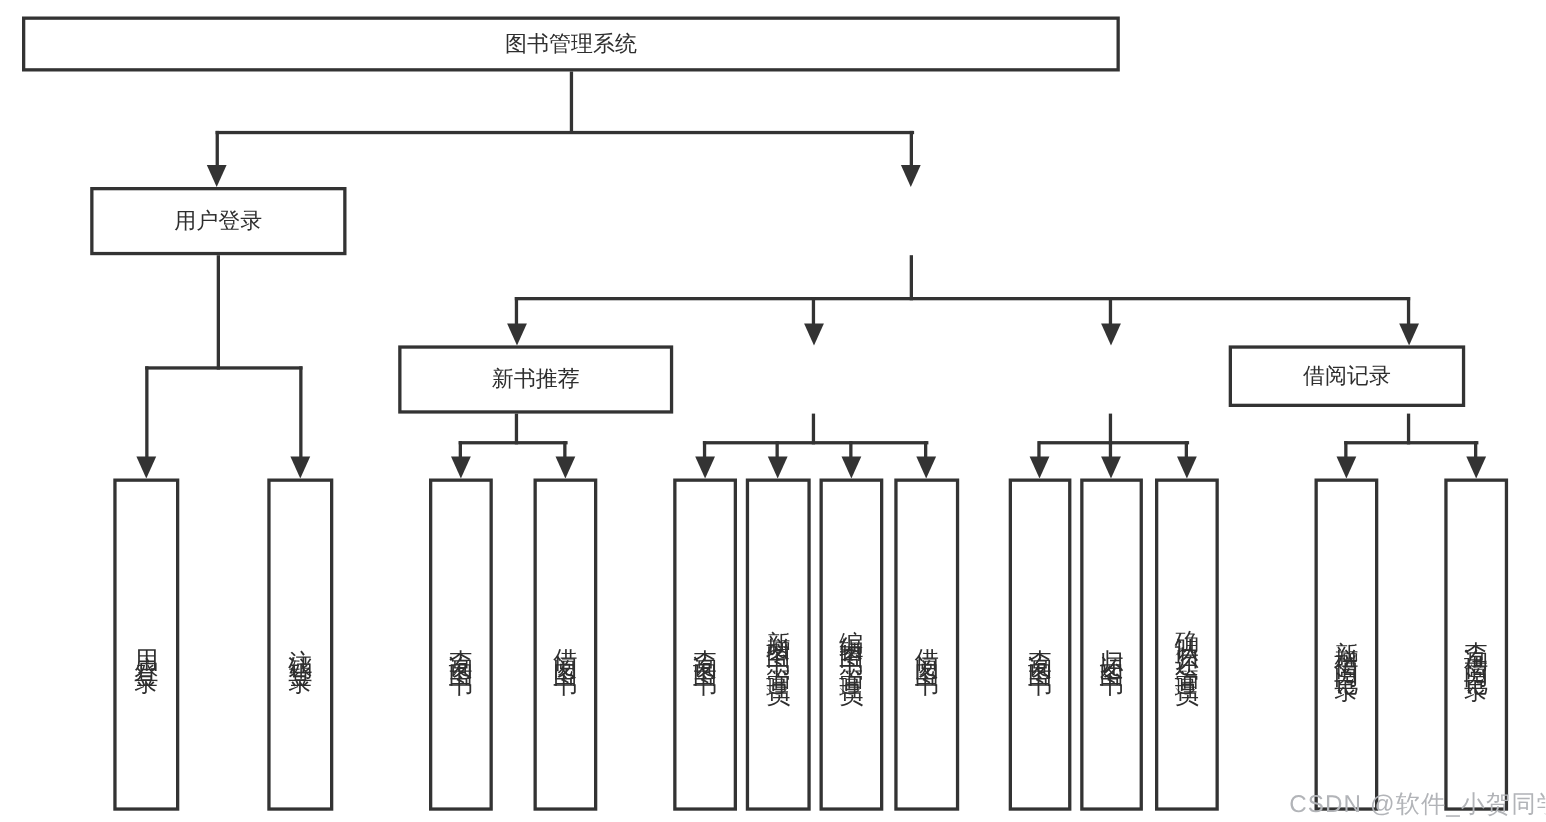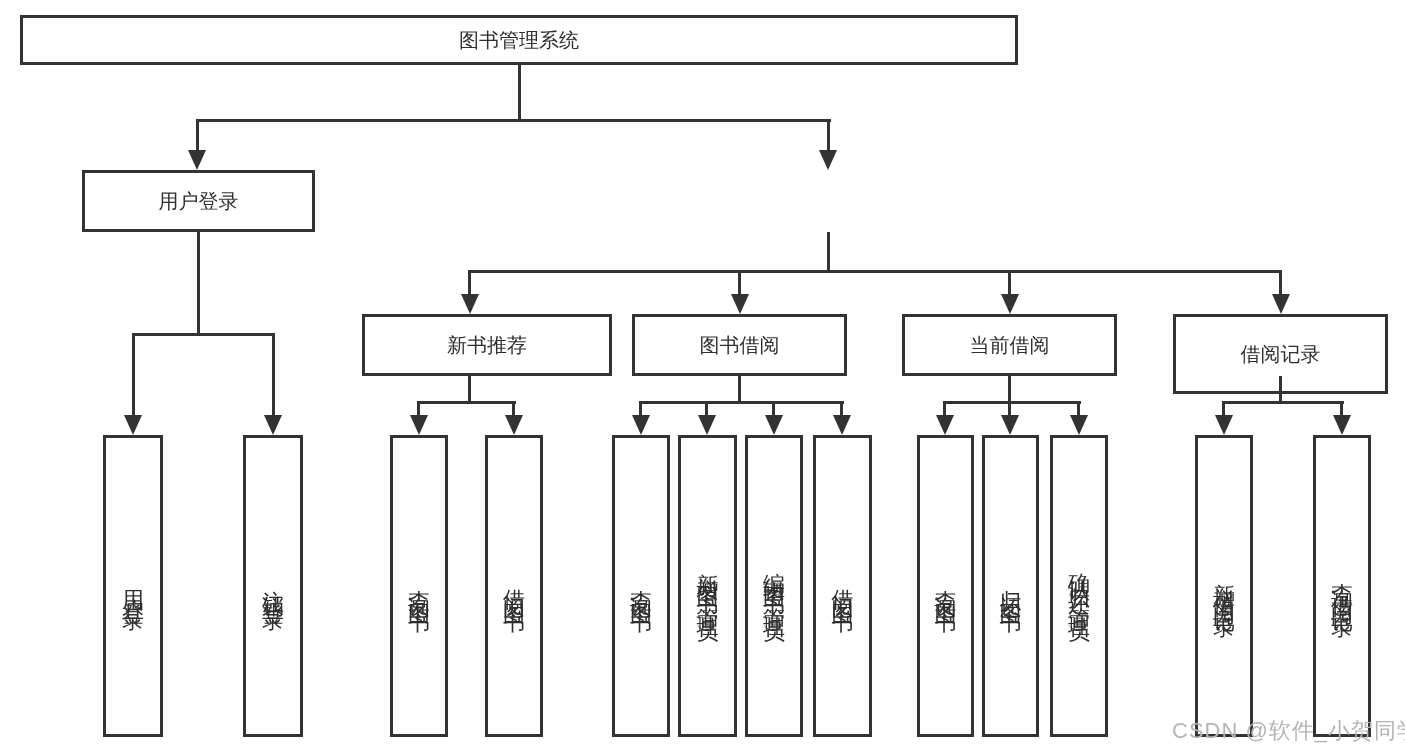--- a/index.html
+++ b/index.html
@@ -56,23 +56,21 @@
   <div class="vline" style="left:468px;top:270px;width:3px;height:26px"></div>
   <div class="arrow" style="left:461px;top:294px"></div>
   <div class="vline" style="left:738px;top:270px;width:3px;height:26px"></div>
   <div class="arrow" style="left:731px;top:294px"></div>
   <div class="vline" style="left:1008px;top:270px;width:3px;height:26px"></div>
   <div class="arrow" style="left:1001px;top:294px"></div>
   <div class="vline" style="left:1279px;top:270px;width:3px;height:26px"></div>
   <div class="arrow" style="left:1272px;top:294px"></div>
 
   <div class="box" style="left:362px;top:314px;width:250px;height:62px">新书推荐</div>
-  <div class="box" style="left:632px;top:314px;width:215px;height:62px">图书借阅</div>
-  <div class="box" style="left:902px;top:314px;width:215px;height:62px">当前借阅</div>
-  <div class="box" style="left:1173px;top:314px;width:215px;height:80px">借阅记录</div>
+  <div class="box" style="left:1117px;top:314px;width:215px;height:56px">借阅记录</div>
 
   <div class="vline" style="left:468px;top:376px;width:3px;height:28px"></div>
   <div class="hline" style="left:417px;top:401px;width:99px;height:3px"></div>
   <div class="vline" style="left:417px;top:401px;width:3px;height:16px"></div>
   <div class="arrow" style="left:410px;top:415px"></div>
   <div class="vline" style="left:512px;top:401px;width:3px;height:16px"></div>
   <div class="arrow" style="left:505px;top:415px"></div>
 
   <div class="vline" style="left:738px;top:376px;width:3px;height:28px"></div>
   <div class="hline" style="left:639px;top:401px;width:205px;height:3px"></div>

